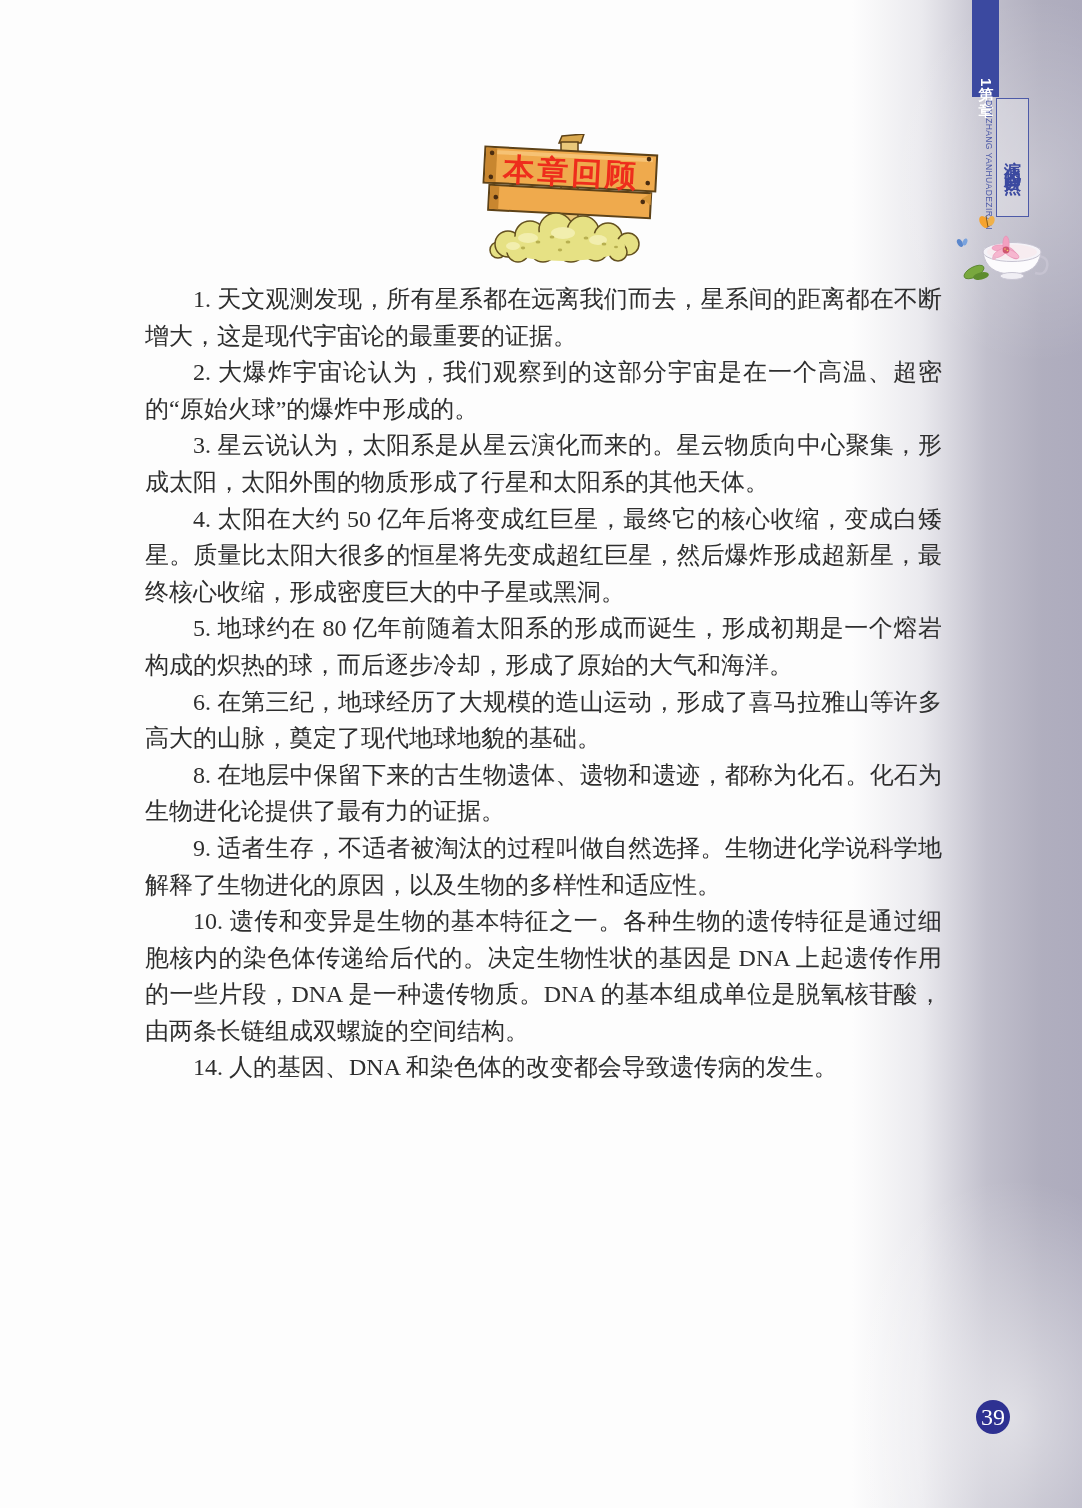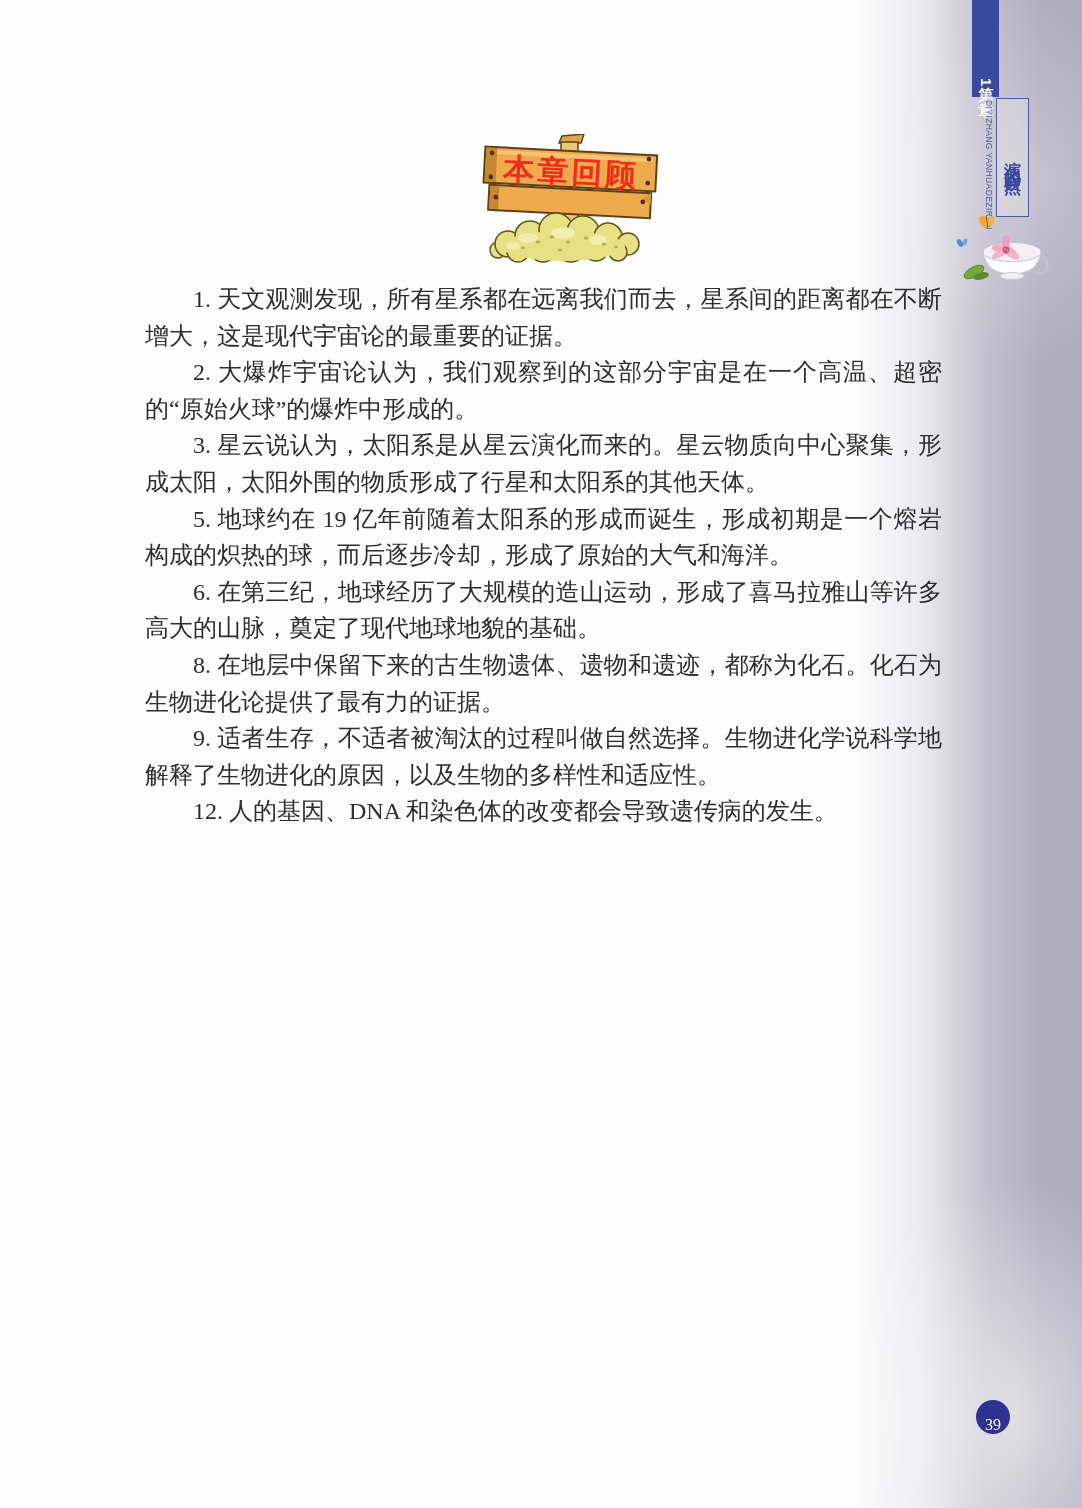--- a/index.html
+++ b/index.html
@@ -58,22 +58,22 @@
     position:absolute;left:145px;top:281px;width:797px;color:#2e2e2e;
   }
   .content p{
     margin:0;font-size:24px;line-height:36.6px;
     text-indent:2em;text-align:justify;
   }
   
   .page-badge{
     position:absolute;left:976px;top:1400px;width:34px;height:34px;
     border-radius:50%;background:#2e3192;color:#ffffff;
-    display:flex;align-items:flex-end;justify-content:center;
-    font-size:16px;
+    display:flex;align-items:center;justify-content:center;
+    font-size:24px;
   }
   .sign-svg{position:absolute;left:468px;top:134px;}
   .teacup-svg{position:absolute;left:950px;top:212px;}
 </style>
 </head>
 <body>
 
 <div class="texture-strip"></div>
 
 <div class="chapter-tab">
@@ -166,22 +166,24 @@
       <ellipse cx="92" cy="116" rx="2.2" ry="1.4"></ellipse>
       <ellipse cx="148" cy="113" rx="2" ry="1.3"></ellipse>
     </g>
   </g>
 </svg>
 
 <div class="content">
   <p>1. 天文观测发现，所有星系都在远离我们而去，星系间的距离都在不断增大，这是现代宇宙论的最重要的证据。</p>
   <p>2. 大爆炸宇宙论认为，我们观察到的这部分宇宙是在一个高温、超密的“原始火球”的爆炸中形成的。</p>
   <p>3. 星云说认为，太阳系是从星云演化而来的。星云物质向中心聚集，形成太阳，太阳外围的物质形成了行星和太阳系的其他天体。</p>
-  <p>5. 地球约在 19 亿年前随着太阳系的形成而诞生，形成初期是一个熔岩构成的炽热的球，而后逐步冷却，形成了原始的大气和海洋。</p>
+  <p>4. 太阳在大约 50 亿年后将变成红巨星，最终它的核心收缩，变成白矮星。质量比太阳大很多的恒星将先变成超红巨星，然后爆炸形成超新星，最终核心收缩，形成密度巨大的中子星或黑洞。</p>
+  <p>5. 地球约在 80 亿年前随着太阳系的形成而诞生，形成初期是一个熔岩构成的炽热的球，而后逐步冷却，形成了原始的大气和海洋。</p>
   <p>6. 在第三纪，地球经历了大规模的造山运动，形成了喜马拉雅山等许多高大的山脉，奠定了现代地球地貌的基础。</p>
   <p>8. 在地层中保留下来的古生物遗体、遗物和遗迹，都称为化石。化石为生物进化论提供了最有力的证据。</p>
   <p>9. 适者生存，不适者被淘汰的过程叫做自然选择。生物进化学说科学地解释了生物进化的原因，以及生物的多样性和适应性。</p>
-  <p>12. 人的基因、DNA 和染色体的改变都会导致遗传病的发生。</p>
+  <p>10. 遗传和变异是生物的基本特征之一。各种生物的遗传特征是通过细胞核内的染色体传递给后代的。决定生物性状的基因是 DNA 上起遗传作用的一些片段，DNA 是一种遗传物质。DNA 的基本组成单位是脱氧核苷酸，由两条长链组成双螺旋的空间结构。</p>
+  <p>14. 人的基因、DNA 和染色体的改变都会导致遗传病的发生。</p>
 </div>
 
 <div class="page-badge">
   <span>39</span>
 </div>
 
 </body></html>

